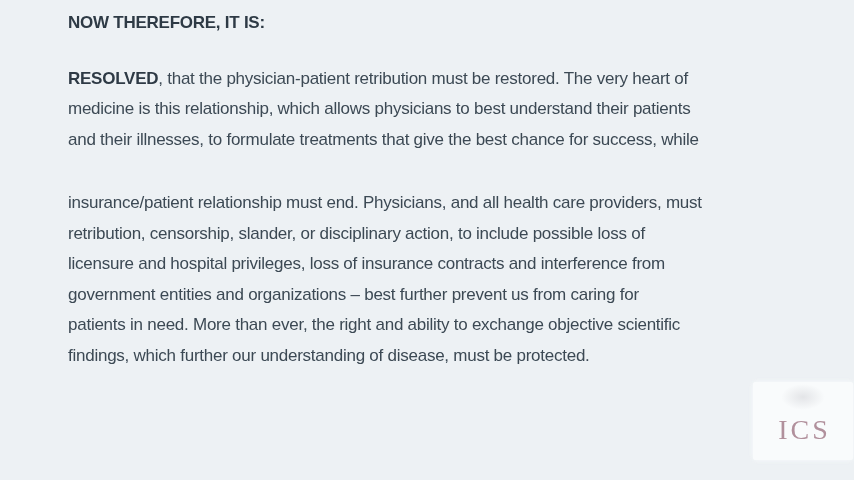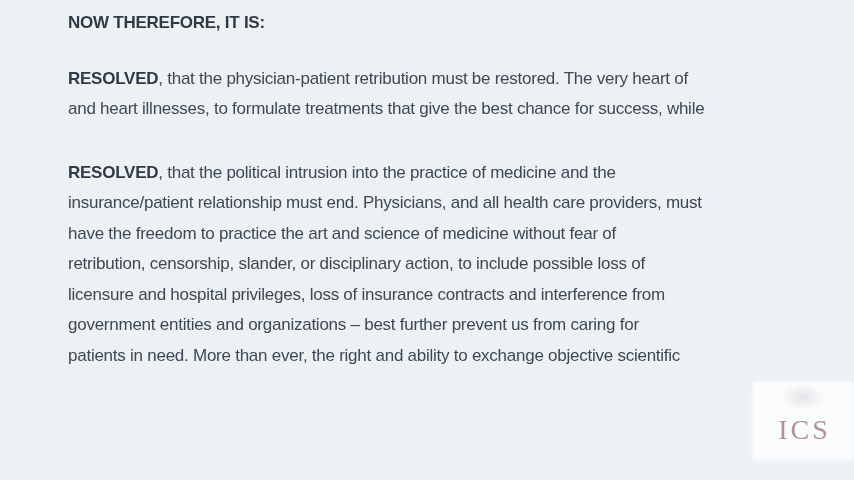--- a/index.html
+++ b/index.html
@@ -71,33 +71,31 @@
 <div class="doc">
 
   <div class="heading">
     <div class="line">NOW THEREFORE, IT IS:</div>
   </div>
 
   <div class="para para-1">
     <div class="line">
       <span class="lead">RESOLVED</span><span>, that the physician-patient retribution must be restored. The very heart of</span>
     </div>
-    <div class="line">and heart illnesses, to formulate treatments that give the best chance for success, while</div>
+    <div class="line">medicine is this relationship, which allows physicians to best understand their patients</div>
+    <div class="line">and their illnesses, to formulate treatments that give the best chance for success, while</div>
   </div>
 
   <div class="para para-2">
-    <div class="line">
-      <span class="lead">RESOLVED</span><span>, that the political intrusion into the practice of medicine and the</span>
-    </div>
     <div class="line">insurance/patient relationship must end. Physicians, and all health care providers, must</div>
-    <div class="line">have the freedom to practice the art and science of medicine without fear of</div>
     <div class="line">retribution, censorship, slander, or disciplinary action, to include possible loss of</div>
     <div class="line">licensure and hospital privileges, loss of insurance contracts and interference from</div>
     <div class="line">government entities and organizations – best further prevent us from caring for</div>
     <div class="line">patients in need. More than ever, the right and ability to exchange objective scientific</div>
+    <div class="line">findings, which further our understanding of disease, must be protected.</div>
   </div>
 
 </div>
 
 <div class="watermark">
   <span class="watermark-smudge"></span>
   <span class="watermark-text">ICS</span>
 </div>
 
 </body></html>

